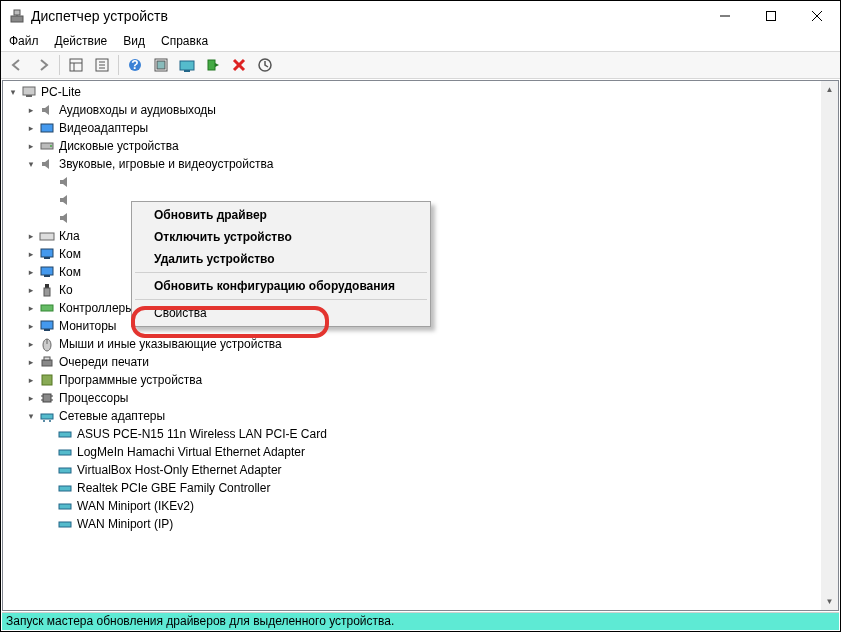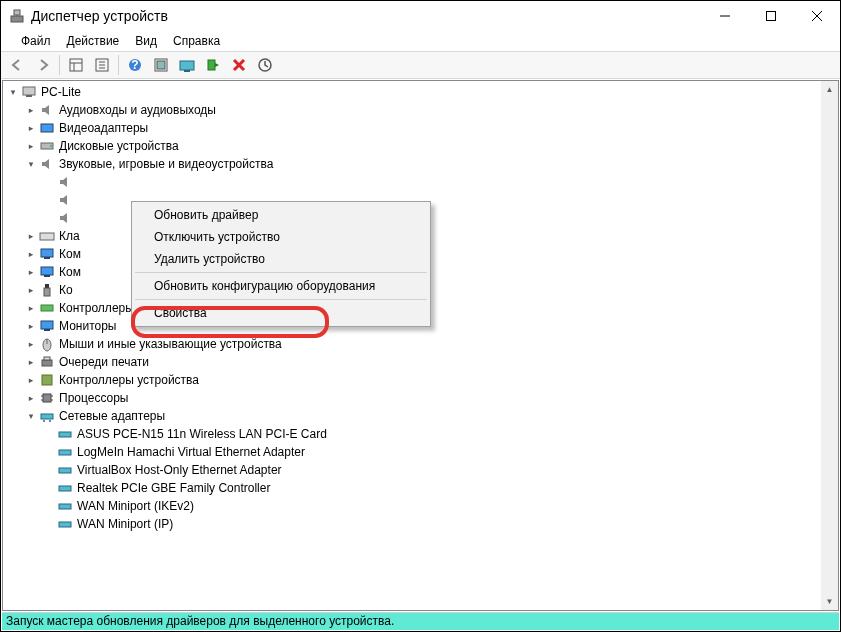--- a/index.html
+++ b/index.html
@@ -6,21 +6,21 @@
 body { background: #fff; border: 1px solid #000; width: 841px; height: 632px; position: relative; overflow: hidden; }
 
 
 .titlebar { height: 30px; background: #fff; display: flex; align-items: center; padding-left: 8px; }
 .titlebar .app-icon { width: 16px; height: 16px; margin-right: 6px; display: inline-flex; align-items: center; justify-content: center; }
 .titlebar .title { flex: 1; font-size: 14px; }
 .winbtns { display: flex; }
 .winbtn { width: 46px; height: 30px; display: flex; align-items: center; justify-content: center; color: #000; }
 
 
-.menubar { height: 20px; display: flex; align-items: center; padding: 0 12px; background: #fff; }
+.menubar { height: 20px; display: flex; align-items: center; padding: 0 0; background: #fff; }
 .menuitem { padding: 2px 8px; }
 
 
 .toolbar { height: 28px; border-top: 1px solid #d8d8d8; border-bottom: 1px solid #d8d8d8; background: #f7f7f7; display: flex; align-items: center; padding: 0 4px; gap: 2px; }
 .toolbtn { width: 24px; height: 24px; display: flex; align-items: center; justify-content: center; border: 1px solid transparent; }
 .toolsep { width: 1px; height: 20px; background: #d0d0d0; margin: 0 2px; }
 
 
 .tree-wrap { position: absolute; top: 79px; left: 1px; right: 1px; bottom: 20px; border: 1px solid #828790; background: #fff; overflow: hidden; }
 .tree { padding: 2px 0; overflow-y: auto; height: 100%; }
@@ -29,21 +29,21 @@
 .tree-row { height: 18px; display: flex; align-items: center; white-space: nowrap; }
 .twisty { width: 12px; height: 12px; display: inline-flex; align-items: center; justify-content: center; margin-right: 2px; color: #595959; font-size: 9px; }
 .node-icon { width: 16px; height: 16px; margin-right: 4px; display: inline-flex; align-items: center; justify-content: center; }
 .tree-row .label { }
 .d0 { padding-left: 4px; }
 .d1 { padding-left: 22px; }
 .d2 { padding-left: 40px; }
 
 
 .ctxmenu { position: absolute; left: 130px; top: 200px; width: 300px; background: #f2f2f2; border: 1px solid #a0a0a0; box-shadow: 4px 4px 4px rgba(0,0,0,.25); padding: 2px; }
-.ctx-item { height: 22px; display: flex; align-items: center; padding-left: 20px; font-size: 12px; }
+.ctx-item { height: 22px; display: flex; align-items: center; padding-left: 20px; font-size: 12px; font-weight: bold; }
 .ctx-sep { height: 1px; background: #d0d0d0; margin: 2px 1px; }
 
 
 .ring { position: absolute; left: 130px; top: 305px; width: 198px; height: 32px; border: 4px solid #e3342f; border-radius: 14px; pointer-events: none; }
 
 
 .statusbar { position: absolute; left: 1px; right: 1px; bottom: 1px; height: 18px; background: #5eead4; border-top: 1px solid #d0d0d0; padding: 1px 4px; font-size: 12px; }
 
 
 svg { display:block; }
@@ -313,21 +313,21 @@
         </span>
       <span class="label">Очереди печати</span>
     </div>
     <div class="tree-row d1">
       <span class="twisty">▸</span>
       <span class="node-icon">
           <svg width="16" height="16">
             <rect x="3" y="3" width="10" height="10" fill="#8a5" stroke="#572"></rect>
           </svg>
         </span>
-      <span class="label">Контроллеры устройства</span>
+      <span class="label">Программные устройства</span>
     </div>
     <div class="tree-row d1">
       <span class="twisty">▸</span>
       <span class="node-icon">
           <svg width="16" height="16">
             <rect x="4" y="4" width="8" height="8" fill="#888" stroke="#444"></rect>
             <line x1="2" y1="6" x2="4" y2="6" stroke="#444"></line>
             <line x1="2" y1="10" x2="4" y2="10" stroke="#444"></line>
             <line x1="12" y1="6" x2="14" y2="6" stroke="#444"></line>
             <line x1="12" y1="10" x2="14" y2="10" stroke="#444"></line>

